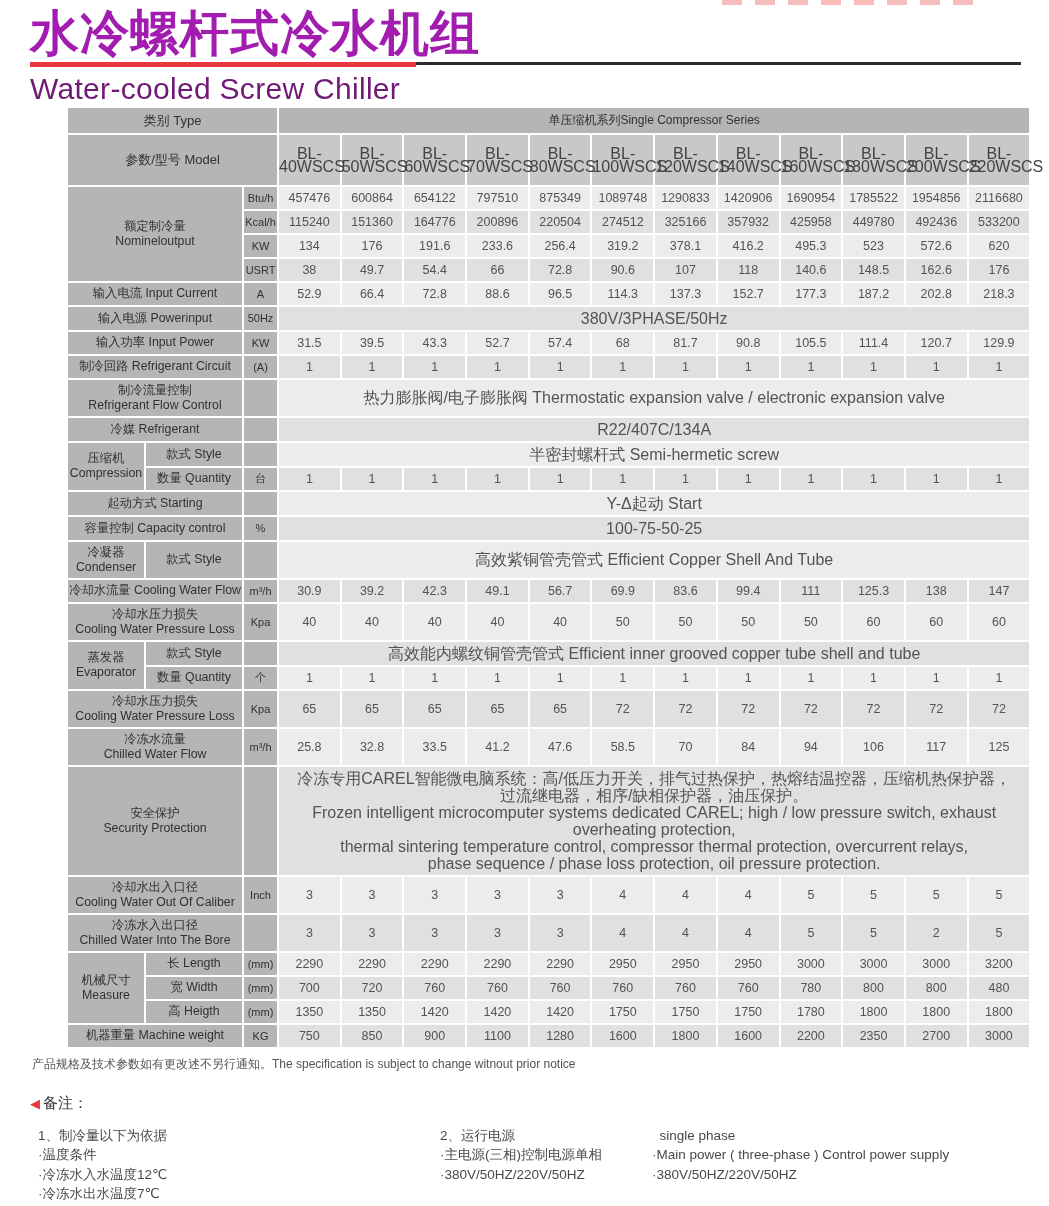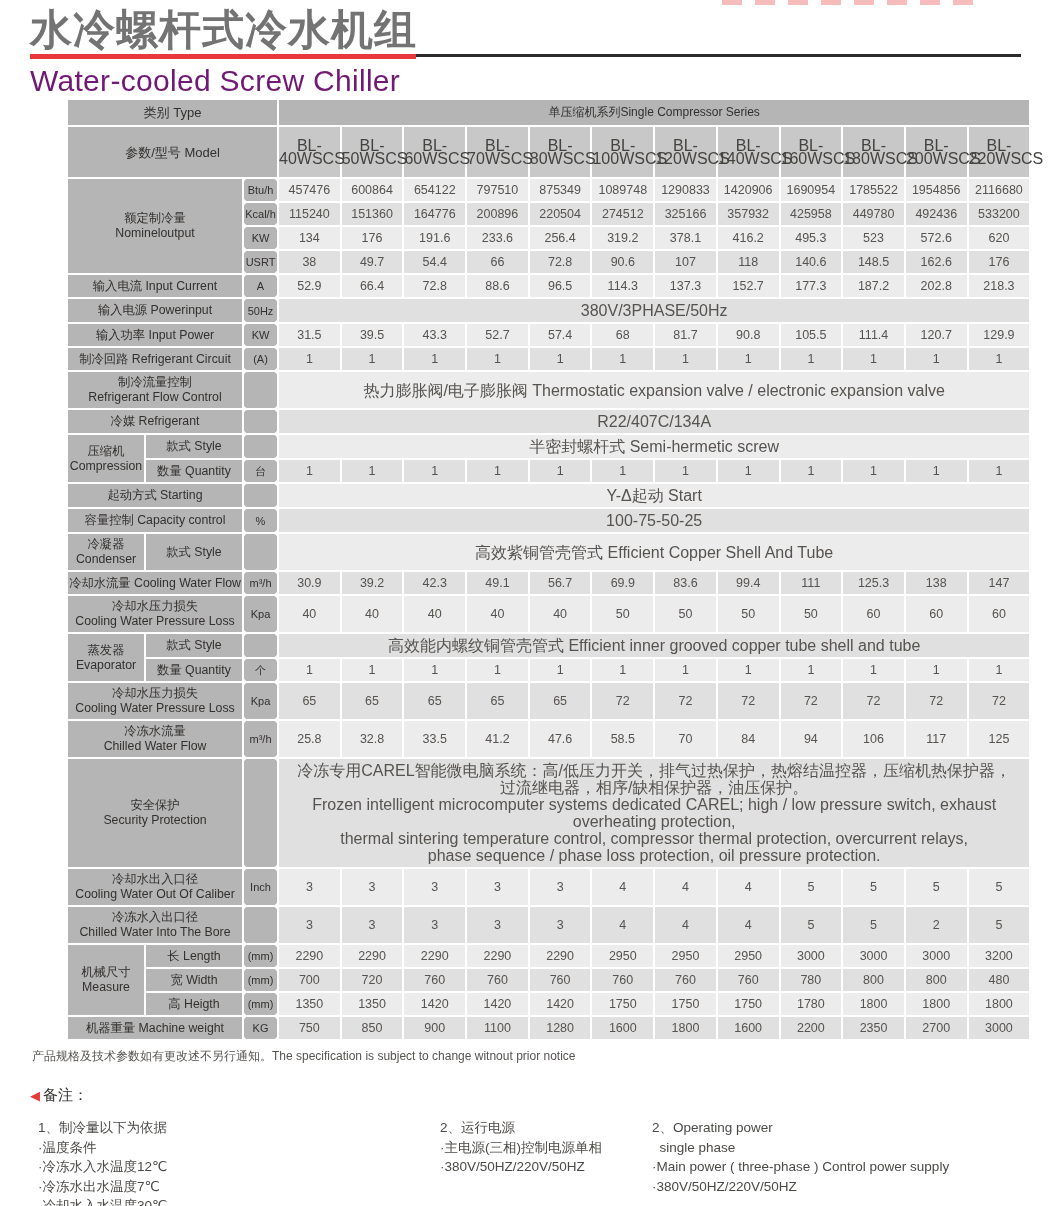--- a/index.html
+++ b/index.html
@@ -9,37 +9,37 @@
     background:#ffffff; color:#33312f;
     font-family:"Liberation Sans","DejaVu Sans",sans-serif;
   }
   .page { padding:6px 28px 0 30px; }
 
   .red-fragment {
     position:absolute; left:722px; top:0; width:262px; height:5px;
     background:repeating-linear-gradient(90deg, rgba(236,106,106,.45) 0 20px, rgba(255,255,255,0) 20px 33px);
   }
 
-  h1.title { margin:0; font-size:42px; line-height:1.12; font-weight:900;
-    letter-spacing:1px; color:#737373; }
+  h1.title { margin:0; font-size:49px; line-height:1.12; font-weight:900;
+    letter-spacing:1px; color:#a21caf; }
   .rule { display:flex; align-items:flex-start; margin-top:1px; }
   .rule .seg-red { width:386px; height:5px; background:var(--accent-red,#e8383b); }
   .rule .seg-blk { flex:1; height:3px; background:#2b2b29; }
   h2.subtitle { margin:5px 0 0; font-size:30px; font-weight:400; color:#701a75; letter-spacing:.3px; }
   h3.caption { margin:13px 0 9px 2px; font-size:16.5px; font-weight:700; color:#3a3836; }
 
   table.spec { border-collapse:collapse; table-layout:fixed; width:963px;margin-left:36px; }
   table.spec td { border:2px solid #ffffff; text-align:center; vertical-align:middle; }
   td.lbl { background:var(--label-gray,#b5b5b5); font-size:12.3px; color:#33312f;
     white-space:pre-line; line-height:15px; padding:3px 1px; }
   td.hdr { font-size:13px; }
   td.series { background:var(--label-gray,#b5b5b5); font-size:12px; color:#33312f; padding:4px 0; }
   td.model { background:var(--model-gray,#c8c8c8); font-size:16px; line-height:13px;
     color:#454340; white-space:pre-line; padding:12px 0; }
-  td.unit { background:var(--label-gray,#b5b5b5); font-size:11px; padding:2px 0;border-radius:7px; }
+  td.unit { background:var(--label-gray,#b5b5b5); font-size:11px; padding:2px 0; }
   td.val { font-size:12.5px; color:#565350; padding:4px 0; }
   td.span-val { font-size:16px; color:#565350; white-space:pre-line; line-height:17px; padding:3px 6px; }
   td.light { background:var(--band-light,#ececec); }
   td.dark  { background:var(--band-dark,#e0e0e0); }
 
   .disclaimer { margin:7px 0 0 2px; font-size:12px; color:#565350; }
 
   .remark { margin:21px 0 0 0; display:flex; align-items:center; gap:3px;
     font-size:15px; color:#33312f; }
   .remark .tri { color:var(--accent-red,#e8383b); font-size:13px; line-height:1; }
@@ -499,20 +499,19 @@
         <div>·冷冻水入水温度12℃</div>
         <div>·冷冻水出水温度7℃</div>
         <div>·冷却水入水温度30℃</div>
       </div>
       <div class="note-col">
         <div>2、运行电源</div>
         <div>·主电源(三相)控制电源单相</div>
         <div>·380V/50HZ/220V/50HZ</div>
       </div>
       <div class="note-col">
-        <div>2、Operating power</div>
         <div>  single phase</div>
         <div>·Main power ( three-phase ) Control power supply</div>
         <div>·380V/50HZ/220V/50HZ</div>
       </div>
     </div>
 
 </div>
 
 </body></html>

